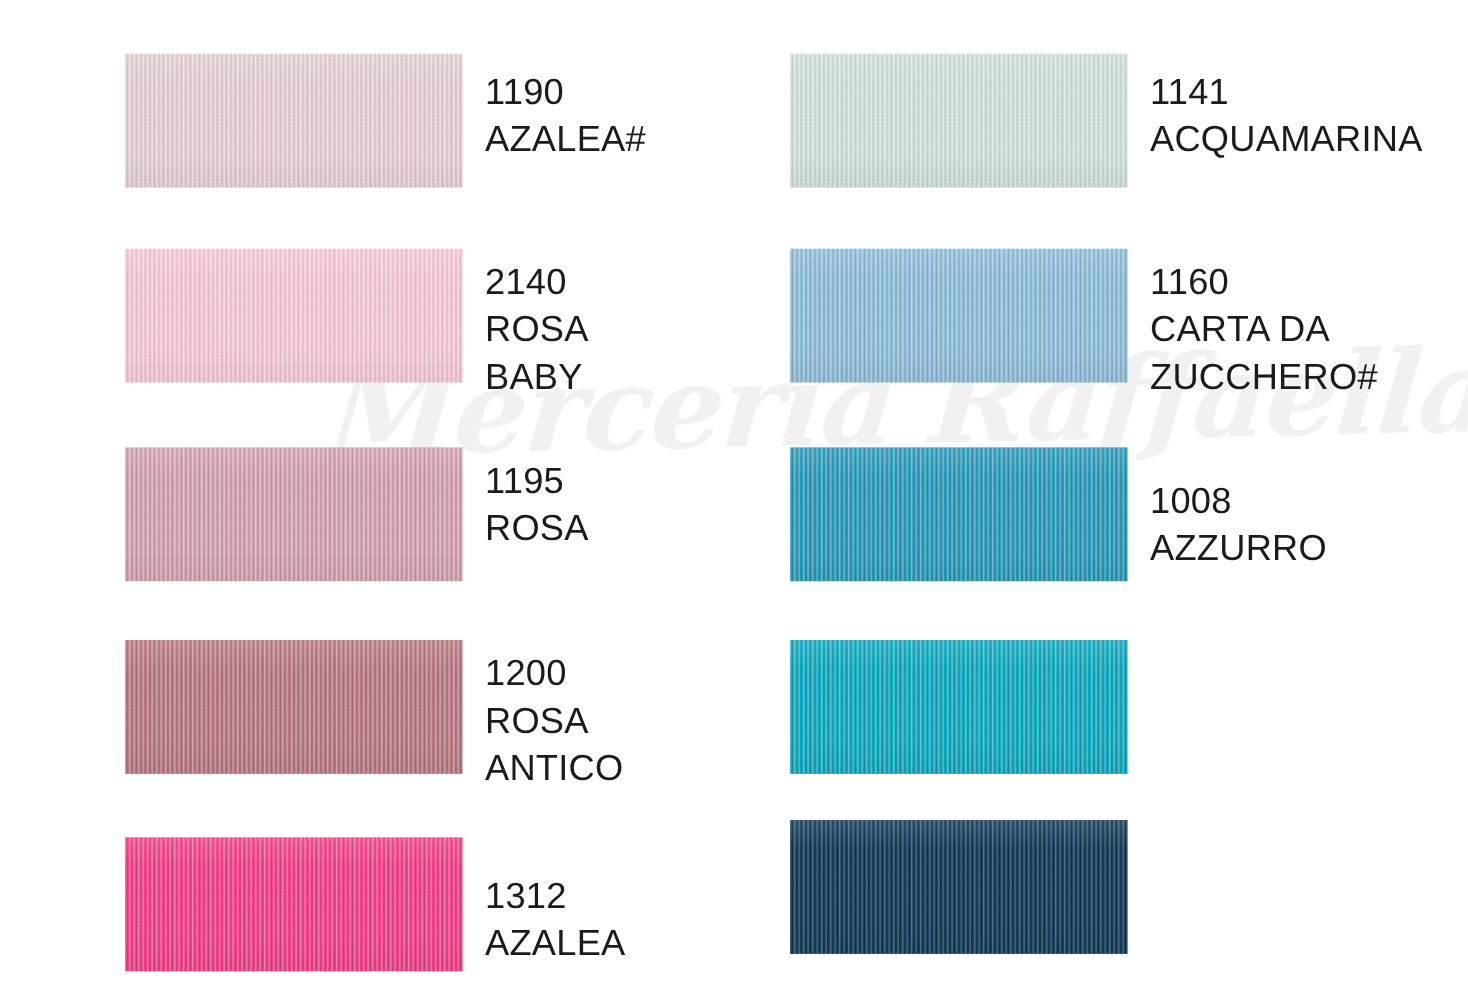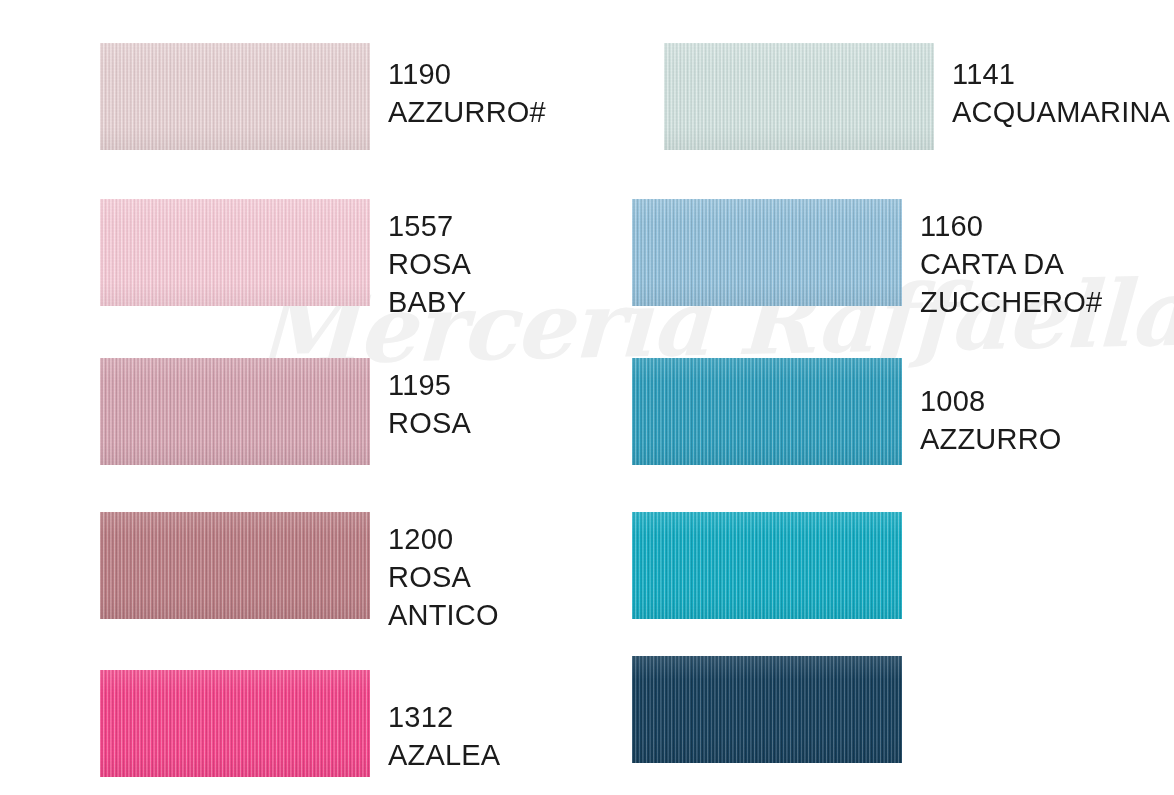--- a/index.html
+++ b/index.html
@@ -122,31 +122,31 @@
 <div id="sheet">
   <div class="column left">
       <div class="swatch-row" style="top: 43px;">
         <div class="swatch" style="background: rgb(229, 208, 210);">
           <div class="ribs" style="background-image: repeating-linear-gradient(to right, rgb(241, 229, 230) 0px, rgb(229, 208, 210) 1.1px, rgb(213, 193, 195) 2px, rgb(229, 208, 210) 2.9px, rgb(241, 229, 230) 3.6px);"></div>
           <div class="weft"></div>
           <div class="sheen"></div>
         </div>
         <div class="label" style="padding-top: 12px;">
           <span class="line">1190</span>
-          <span class="line">AZZURRO#</span>
+          <span class="line">AZALEA#</span>
         </div>
       </div>
       <div class="swatch-row" style="top: 199px;">
         <div class="swatch" style="background: rgb(244, 201, 213);">
           <div class="ribs" style="background-image: repeating-linear-gradient(to right, rgb(249, 225, 232) 0px, rgb(244, 201, 213) 1.1px, rgb(227, 187, 198) 2px, rgb(244, 201, 213) 2.9px, rgb(249, 225, 232) 3.6px);"></div>
           <div class="weft"></div>
           <div class="sheen"></div>
         </div>
         <div class="label" style="padding-top: 8px;">
-          <span class="line">1557</span>
+          <span class="line">2140</span>
           <span class="line">ROSA</span>
           <span class="line">BABY</span>
         </div>
       </div>
       <div class="swatch-row" style="top: 358px;">
         <div class="swatch" style="background: rgb(216, 167, 180);">
           <div class="ribs" style="background-image: repeating-linear-gradient(to right, rgb(229, 197, 206) 0px, rgb(216, 167, 180) 1.1px, rgb(188, 145, 157) 2px, rgb(216, 167, 180) 2.9px, rgb(229, 197, 206) 3.6px);"></div>
           <div class="weft"></div>
           <div class="sheen"></div>
         </div>
@@ -173,21 +173,21 @@
           <div class="weft"></div>
           <div class="sheen"></div>
         </div>
         <div class="label" style="padding-top: 28px;">
           <span class="line">1312</span>
           <span class="line">AZALEA</span>
         </div>
       </div>
     </div>
   <div class="column right">
-      <div class="swatch-row" style="top: 43px; margin-left: 32px;">
+      <div class="swatch-row" style="top: 43px;">
         <div class="swatch" style="background: rgb(207, 224, 221);">
           <div class="ribs" style="background-image: repeating-linear-gradient(to right, rgb(229, 238, 236) 0px, rgb(207, 224, 221) 1.1px, rgb(193, 208, 206) 2px, rgb(207, 224, 221) 2.9px, rgb(229, 238, 236) 3.6px);"></div>
           <div class="weft"></div>
           <div class="sheen"></div>
         </div>
         <div class="label" style="padding-top: 12px;">
           <span class="line">1141</span>
           <span class="line">ACQUAMARINA</span>
         </div>
       </div>

